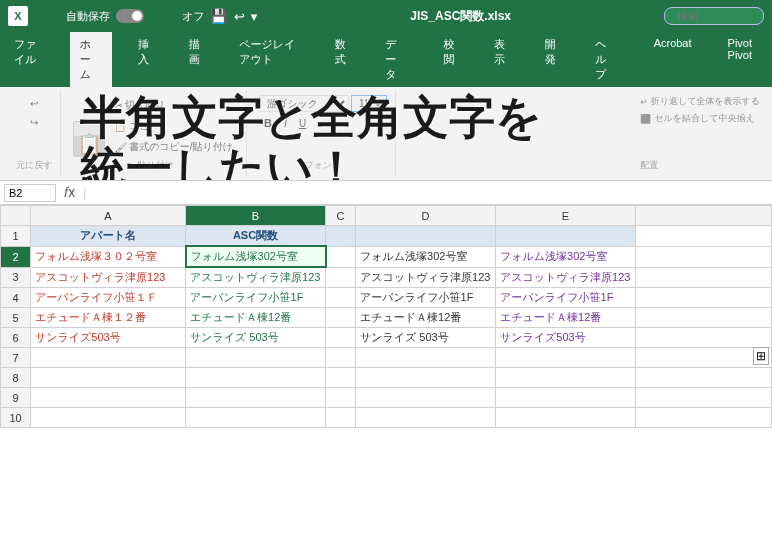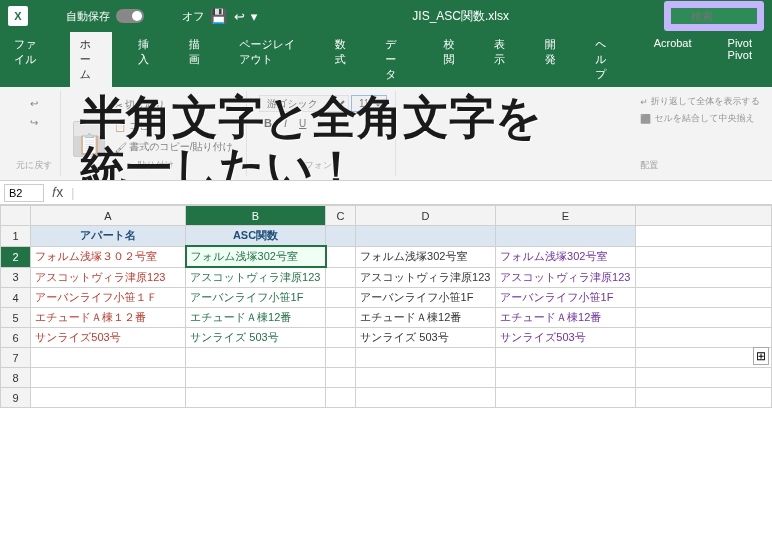--- a/index.html
+++ b/index.html
@@ -21,43 +21,44 @@
       color: #217346;
       font-weight: bold;
       font-size: 11px;
       display: flex; align-items: center; justify-content: center;
       border-radius: 2px;
     }
     .title-bar-text {
       flex: 1;
       text-align: center;
       font-size: 12px;
+      font-weight: bold;
     }
     .autosave-label { font-size: 11px; margin-left: 32px; }
     .toggle-switch {
       background: #888;
       border-radius: 8px;
       width: 28px; height: 14px;
       position: relative;
       display: inline-block;
     }
     .toggle-switch::after {
       content: '';
       position: absolute;
       right: 2px; top: 2px;
       width: 10px; height: 10px;
       background: white;
       border-radius: 50%;
     }
     .search-box {
       background: #2e8b57;
-      border: 7px solid #c4b5fd;
+      border: 1px solid #c4b5fd;
       color: white;
-      border-radius: 3px;
-      padding: 2px 20px;
+      border-radius: 8px;
+      padding: 2px 12px;
       font-size: 11px;
       width: 100px;
     }
 
     
     .ribbon {
       background: #f3f3f3;
       border-bottom: 1px solid #d0d0d0;
     }
     .ribbon-tabs {
@@ -161,21 +162,21 @@
     .formula-bar {
       display: flex;
       align-items: center;
       border-bottom: 1px solid #d0d0d0;
       height: 24px;
       padding: 0 4px;
       gap: 4px;
     }
     .cell-ref {
       border: 1px solid #ccc;
-      width: 40px;
+      width: 52px;
       height: 18px;
       font-size: 11px;
       padding: 0 4px;
       display: flex; align-items: center;
     }
     .formula-icon { font-size: 14px; color: #555; padding: 0 4px; }
     .formula-input {
       flex: 1;
       border: none;
       font-size: 11px;
@@ -474,15 +475,24 @@
       </tr>
       <tr class="data-row row-9">
         <td class="row-header">9</td>
         <td></td>
         <td></td>
         <td></td>
         <td></td>
         <td></td>
         <td></td>
       </tr>
+      <tr class="data-row row-10">
+        <td class="row-header">10</td>
+        <td></td>
+        <td></td>
+        <td></td>
+        <td></td>
+        <td></td>
+        <td></td>
+      </tr>
     </tbody>
   </table>
 </div>
 
 </body></html>

